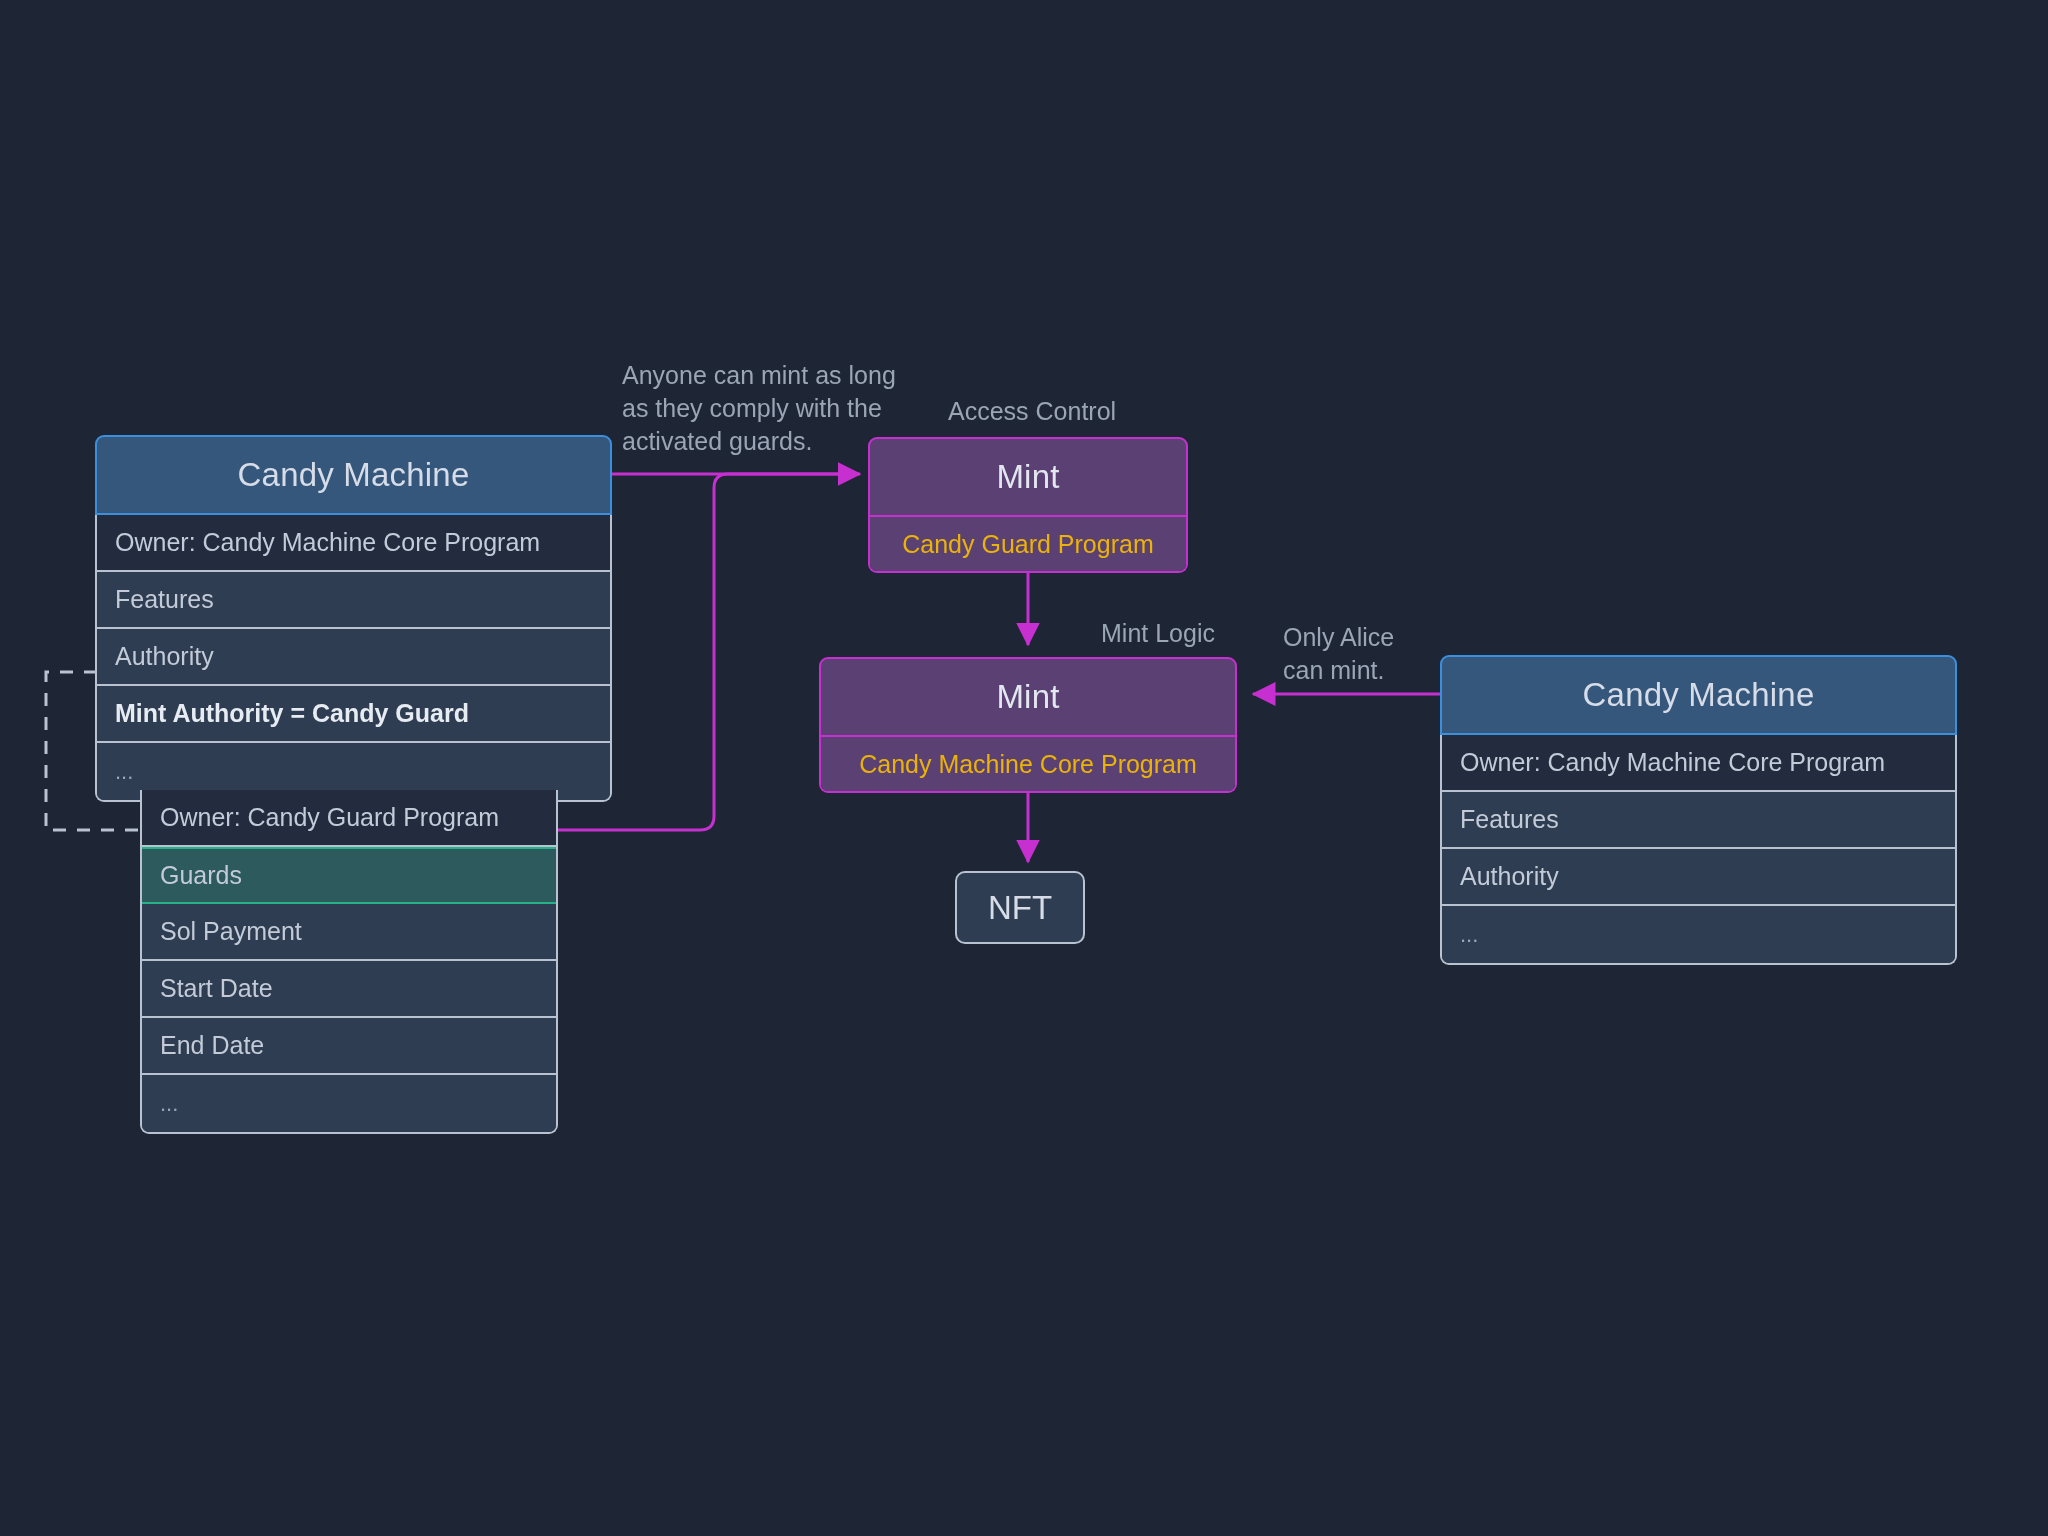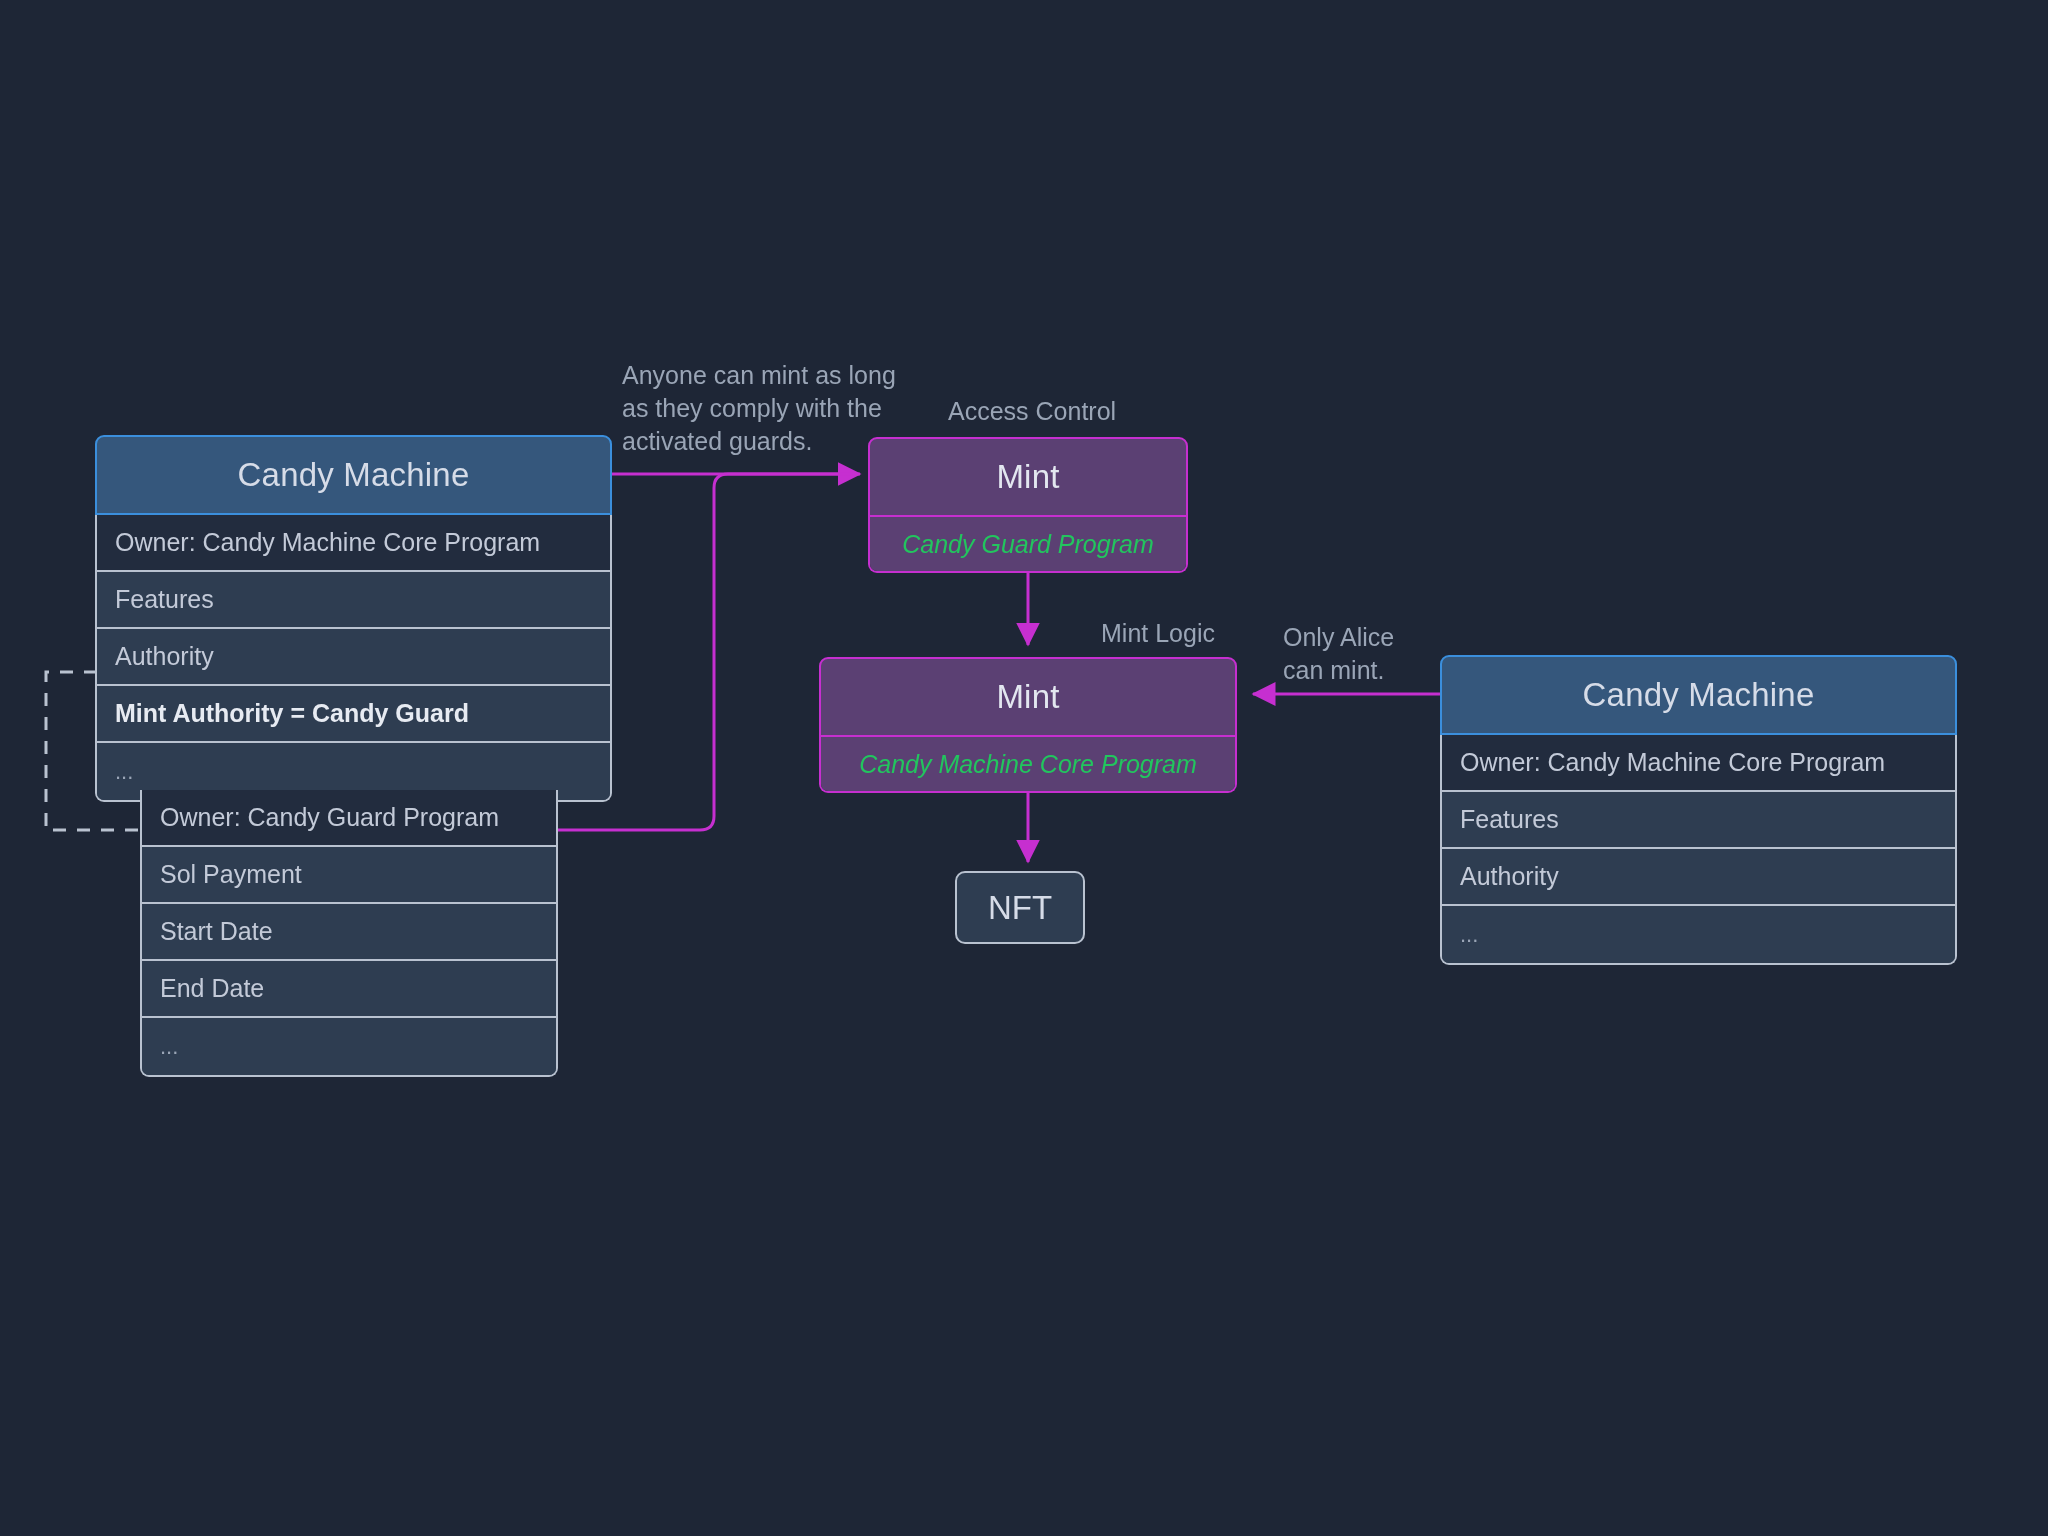--- a/index.html
+++ b/index.html
@@ -107,23 +107,22 @@
     border: 2px solid #c62fd0;
     border-top: none;
     border-radius: 0 0 9px 9px;
     overflow: hidden;
   }
   .entity.purple .row {
     height: 54px;
     background: #5b4073;
     justify-content: center;
     padding-left: 0;
-    color: #22c55e;
+    color: #eab308;
     font-size: 25px;
-    font-style: italic;
   }
 
   
   .node {
     position: absolute;
     z-index: 2;
     box-sizing: border-box;
     background: #2e3d51;
     border: 2px solid #b9c2d0;
     border-radius: 10px;
@@ -176,20 +175,21 @@
       <div class="row">Features</div>
       <div class="row">Authority</div>
       <div class="row bold">Mint Authority = Candy Guard</div>
       <div class="row ellipsis">...</div>
     </div>
   </div>
 
   <div class="entity blue" style="left:140px; top:790px; width:418px;">
     <div class="body">
       <div class="row dark">Owner: Candy Guard Program</div>
+      <div class="row teal">Guards</div>
       <div class="row">Sol Payment</div>
       <div class="row">Start Date</div>
       <div class="row">End Date</div>
       <div class="row ellipsis">...</div>
     </div>
   </div>
 
   <div class="entity purple" style="left:868px; top:437px; width:320px;">
     <div class="hdr">Mint</div>
     <div class="body">

